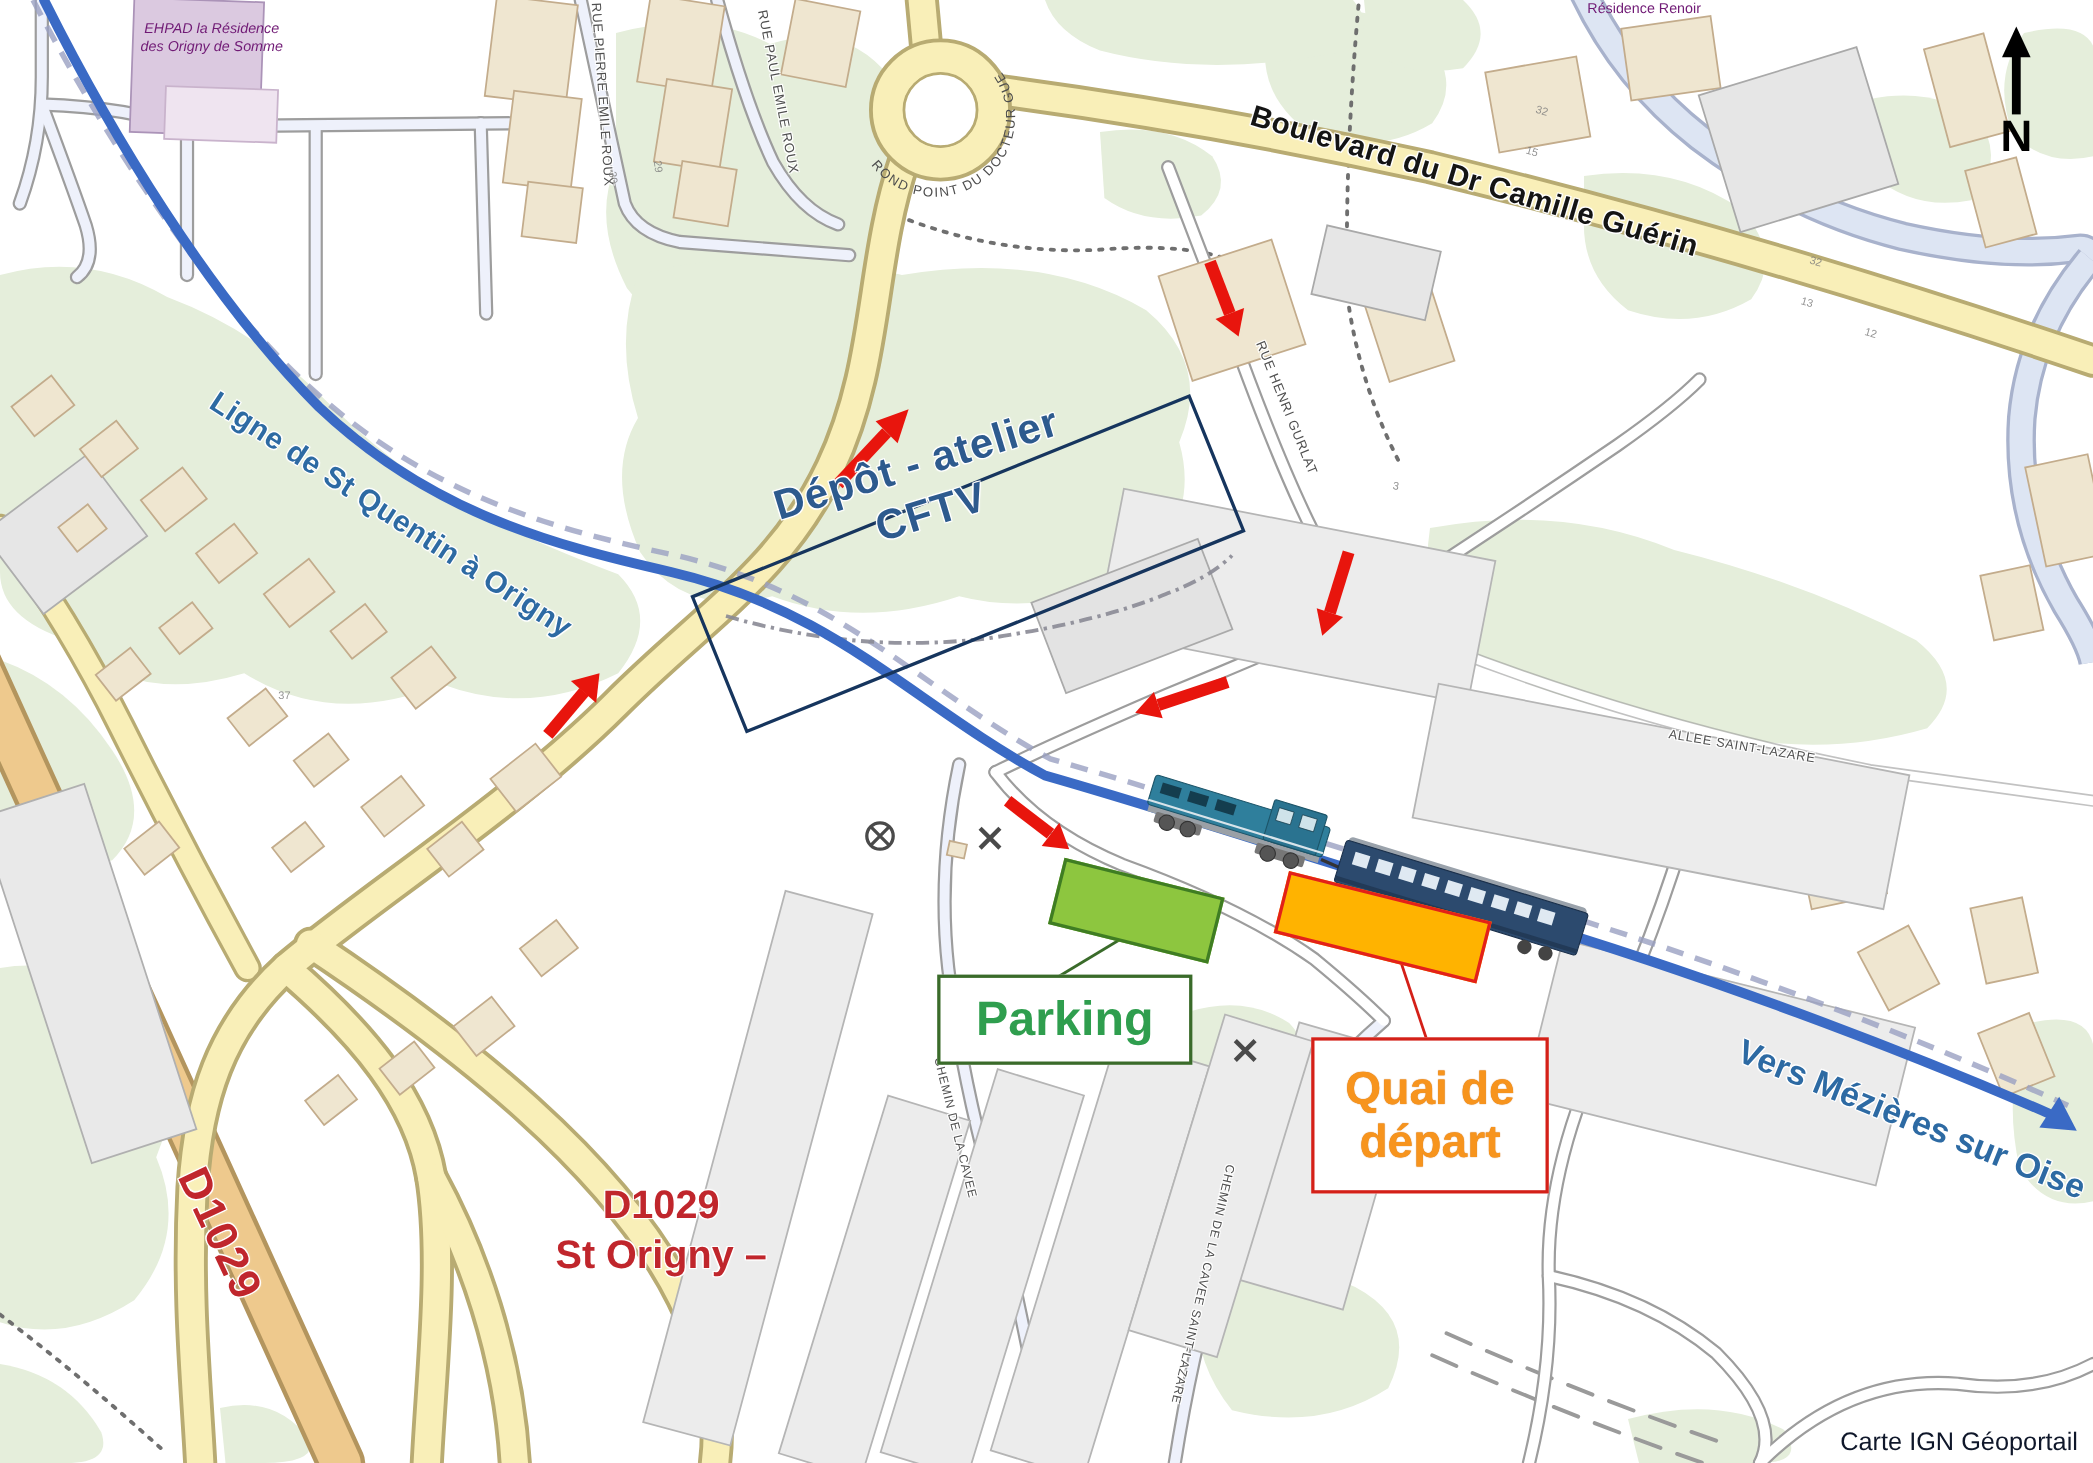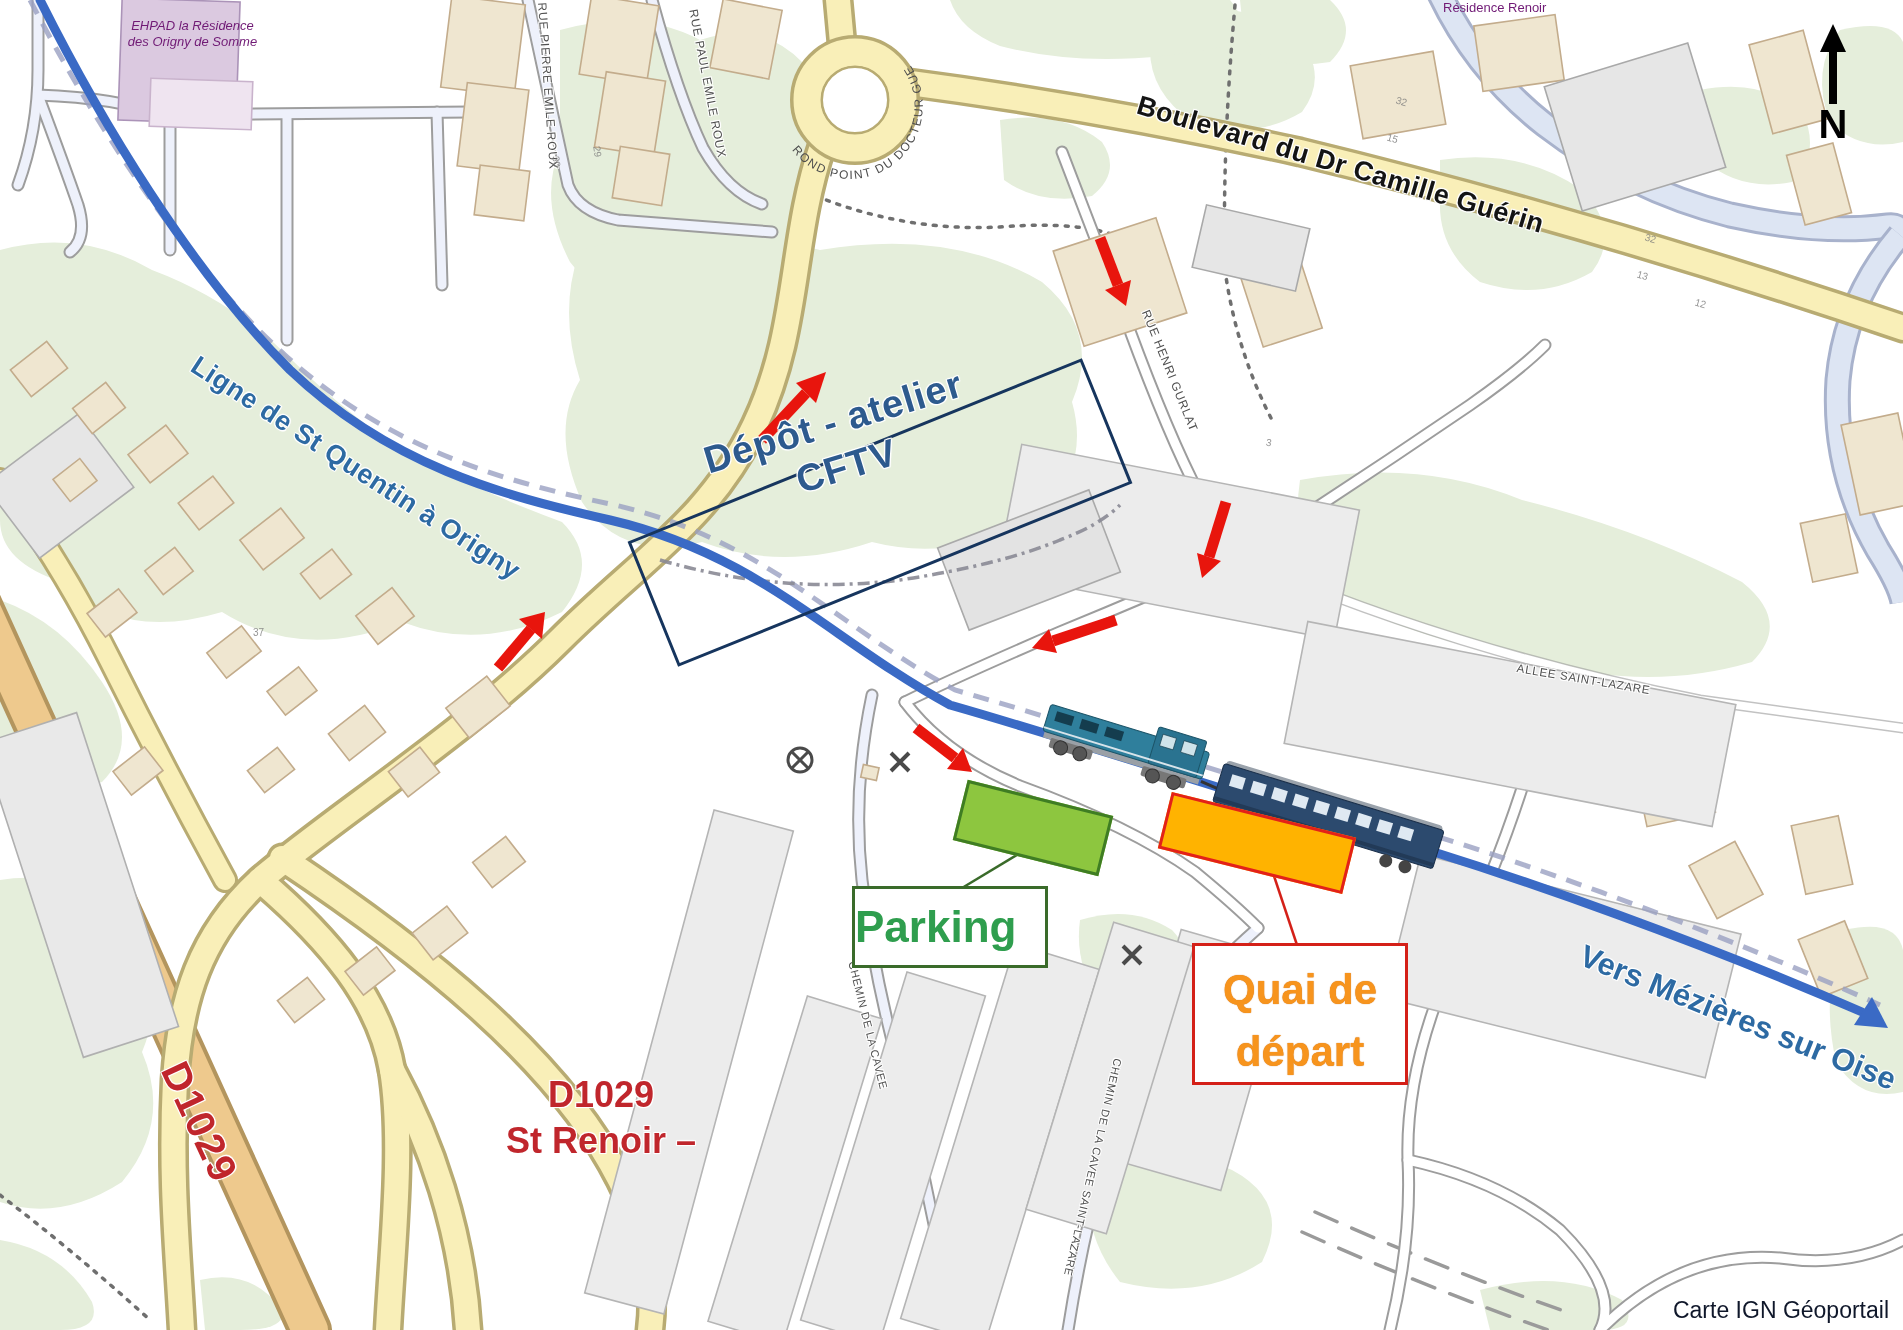--- a/index.html
+++ b/index.html
@@ -13,27 +13,27 @@
   .blue-route-label{font-size:27px;font-weight:600;color:#2d6aa3;letter-spacing:.5px;}
   .blvd{font-size:27px;font-weight:600;color:#141414;letter-spacing:.5px;}
   .depot-outline{position:absolute;left:635px;top:445px;width:490px;height:135px;
        border:3.5px solid #16355e;transform:rotate(-22deg);box-sizing:border-box;}
   .depot-text{position:absolute;left:665px;top:398px;width:350px;text-align:center;
        transform:rotate(-17deg);font-size:38px;font-weight:600;color:#2d5a8e;line-height:1.22;letter-spacing:1px;}
   .parking-zone{position:absolute;left:958px;top:797px;width:150px;height:62px;
        background:#8dc63f;border:3px solid #3f7d23;transform:rotate(14deg);box-sizing:border-box;}
   .quai-zone{position:absolute;left:1162px;top:814px;width:190px;height:58px;
        background:#ffb300;border:3px solid #e32119;transform:rotate(14deg);box-sizing:border-box;}
-  .parking-box{position:absolute;left:852px;top:886px;width:196px;height:82px;background:#fff;
-       border:3px solid #3a6b2a;display:flex;align-items:center;box-sizing:border-box;}
+  .parking-box{position:absolute;left:852px;top:886px;width:232px;height:82px;background:#fff;
+       border:3px solid #3a6b2a;display:flex;align-items:center;justify-content:center;box-sizing:border-box;}
   .parking-box span{font-size:44px;font-weight:bold;color:#2f9e4e;}
   .quai-box{position:absolute;left:1192px;top:943px;width:216px;height:142px;background:#fff;
        border:3px solid #d42018;display:flex;flex-direction:column;align-items:center;justify-content:center;box-sizing:border-box;}
   .quai-box span{font-size:42px;font-weight:bold;color:#f7941d;line-height:1.15;
-       text-shadow:0 0 1px #c86400;margin-top:14px;}
+       text-shadow:0 0 1px #c86400;}
   .d1029-road{position:absolute;left:120px;top:1082px;width:160px;height:80px;display:flex;align-items:center;
        justify-content:center;transform:rotate(65deg);font-size:40px;font-weight:bold;color:#c0262c;letter-spacing:2px;}
   .d1029-note{position:absolute;left:436px;top:1072px;width:330px;text-align:center;
        font-size:36px;font-weight:bold;color:#c0262c;line-height:1.27;}
   .vers{font-size:31px;font-weight:600;color:#2d6aa3;}
   .attrib{position:absolute;right:14px;bottom:6px;font-size:23px;color:#0f172a;}
   .north-n{position:absolute;left:1810px;top:102px;width:46px;text-align:center;
        font-size:40px;font-weight:bold;color:#000;}
   .hn{position:absolute;font-size:10px;color:#7a7a7a;opacity:.8;}
 </style>
@@ -360,21 +360,21 @@
   <span>Parking</span>
 </div>
 <div class="quai-box">
   <span>Quai de</span>
   <span>départ</span>
 </div>
 
 <div class="d1029-road halo">D1029</div>
 <div class="d1029-note halo">
   <div>D1029</div>
-  <div>St Renoir –</div>
+  <div>St Origny –</div>
 </div>
 
 <div class="north-n">N</div>
 <div class="attrib">Carte IGN Géoportail</div>
 
 <span class="hn" style="left:1396px;top:96px;transform:rotate(16deg);">32</span>
 <span class="hn" style="left:1387px;top:133px;transform:rotate(16deg);">15</span>
 <span class="hn" style="left:1645px;top:233px;transform:rotate(16deg);">32</span>
 <span class="hn" style="left:1637px;top:270px;transform:rotate(16deg);">13</span>
 <span class="hn" style="left:1695px;top:298px;transform:rotate(16deg);">12</span>

